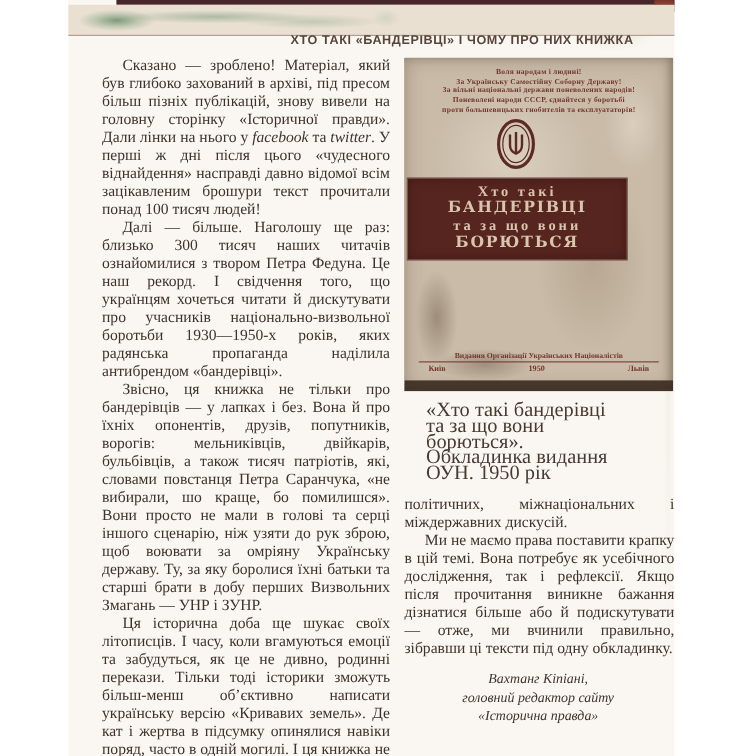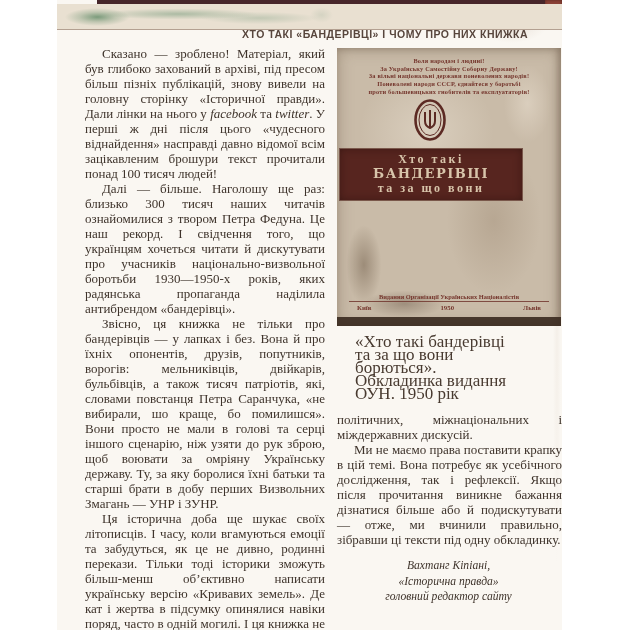--- a/index.html
+++ b/index.html
@@ -100,20 +100,21 @@
             <ellipse cx="17" cy="22" rx="11" ry="15.5" fill="none" stroke="#5c2a23" stroke-width="1"></ellipse>
             <path d="M12 14 v9 q0 5 5 7 q5 -2 5 -7 v-9" fill="none" stroke="#5c2a23" stroke-width="2"></path>
             <path d="M17 12 v18" fill="none" stroke="#5c2a23" stroke-width="2"></path>
           </svg>
         </div>
 
         <div class="b-title">
           <span class="b-t-small">Хто такі</span>
           <span class="b-t-large">БАНДЕРІВЦІ</span>
           <span class="b-t-small">та за що вони</span>
+          <span class="b-t-large">БОРЮТЬСЯ</span>
         </div>
 
         <div class="imprint">
           <div class="imprint-pub">Видання Організації Українських Націоналістів</div>
           <div class="imprint-row">
             <span>Київ</span>
             <span>1950</span>
             <span>Львів</span>
           </div>
         </div>
@@ -129,19 +130,19 @@
           <div>ОУН. 1950 рік</div>
         </div>
 
       <div class="rc-text">
           <p class="para noindent"><span>політичних, міжнаціональних і міждержавних дискусій.</span></p>
           <p class="para"><span>Ми не маємо права поставити крапку в цій темі. Вона потребує як усебічного дослідження, так і рефлексії. Якщо після прочитання виникне бажання дізнатися більше або й подискутувати — отже, ми вчинили правильно, зібравши ці тексти під одну обкладинку.</span></p>
         </div>
 
       <div class="signature">
           <div>Вахтанг Кіпіані,</div>
+          <div>головний редактор сайту</div>
           <div>«Історична правда»</div>
-          <div>головний редактор сайту</div>
         </div>
     </div>
 
   </div>
 </div>
 
 </body></html>

